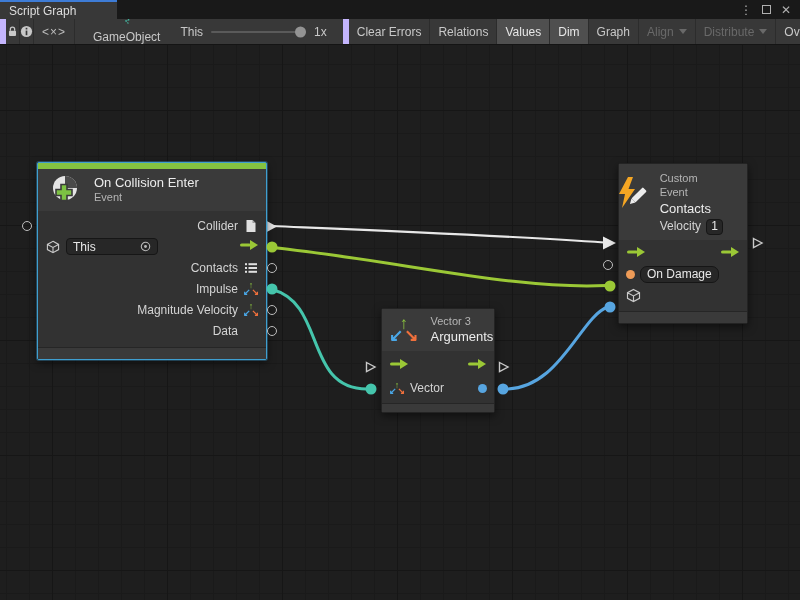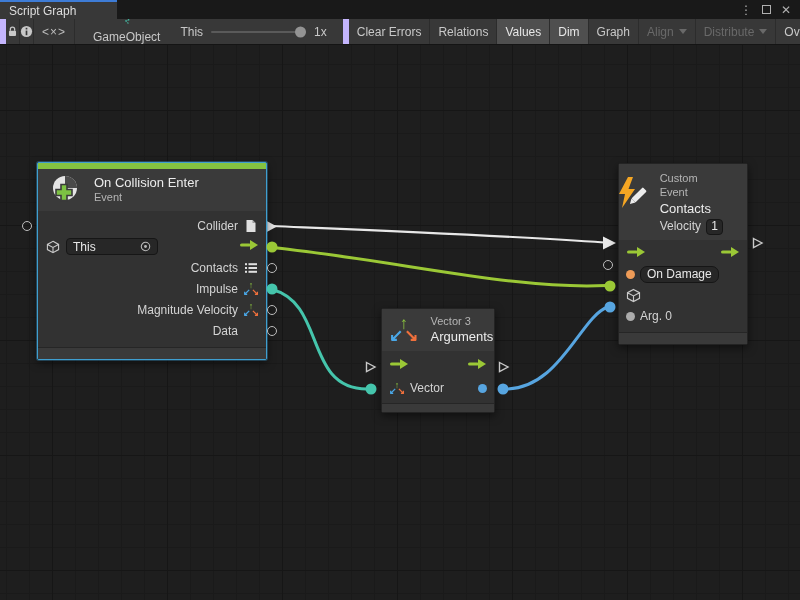--- a/index.html
+++ b/index.html
@@ -340,24 +340,20 @@
           <span class="mini-dot c-orange"></span>
           <span class="field pill" style="height:17px;">On Damage</span>
         </div>
         <div class="nrow">
           <span class="iconbox" style="margin-left:-1px;">
             <svg width="15" height="15" viewBox="0 0 14 14">
                 <path d="M7 1.3 L12.6 4.4 V9.6 L7 12.7 L1.4 9.6 V4.4 Z M1.4 4.4 L7 7.4 L12.6 4.4 M7 7.4 V12.7" fill="none" stroke="#c9c9c9" stroke-width="1.1"></path>
               </svg>
           </span>
         </div>
-        <div class="nrow">
-          <span class="mini-dot c-gray"></span>
-          <span>Arg. 0</span>
-        </div>
         <div style="height:5px;"></div>
       </div>
       <div class="node-footer"></div>
     </div>
 
     <div class="oport" style="left:27px; top:181px;"></div>
     <div class="dot c-lime" style="left:272px; top:202px;"></div>
     <div class="oport" style="left:272px; top:223px;"></div>
     <div class="dot c-teal" style="left:272px; top:244px;"></div>
     <div class="oport" style="left:272px; top:265px;"></div>

